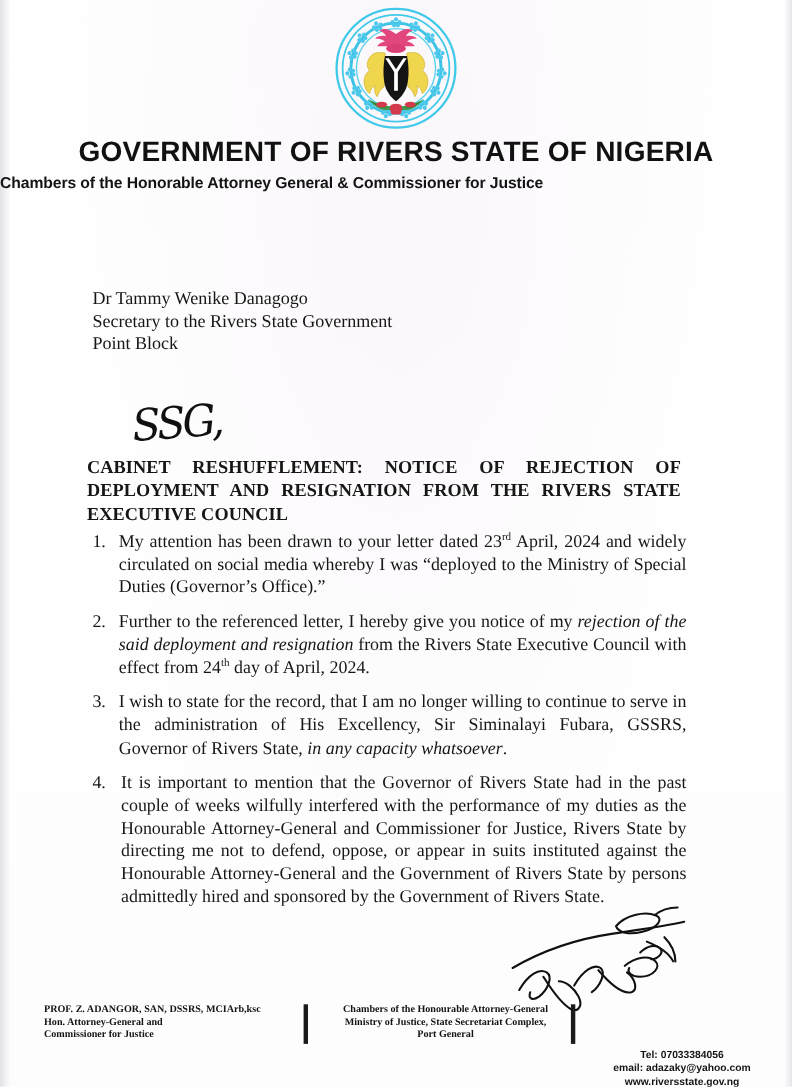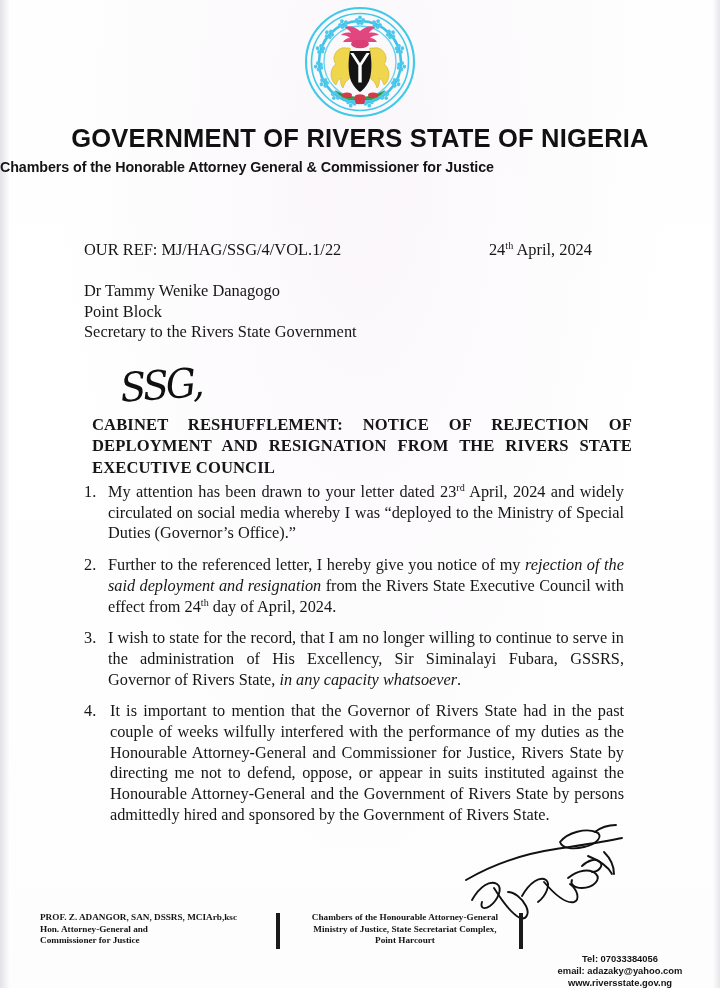--- a/index.html
+++ b/index.html
@@ -110,21 +110,21 @@
     font-size: 40px;
     font-weight: 500;
     color: #101010;
     transform: rotate(-4deg) scaleX(0.95);
     letter-spacing: -3px;
     white-space: nowrap;
   }
 
   .subject {
     position: absolute;
-    left: 92px;
+    left: 79px;
     width: 540px;
     top: 414px;
     font-weight: bold;
     font-size: 16.6px;
     line-height: 21.4px;
     text-align: justify;
     text-align-last: left;
     letter-spacing: 0.1px;
   }
 
@@ -268,28 +268,24 @@
       </g>
       <path d="M52 92 l12 0 l-2 6 l-8 0 z" fill="#d33a4c"></path>
     </g>
   </svg>
 </div>
 
 <div class="gov-title">GOVERNMENT OF RIVERS STATE OF NIGERIA</div>
 <div class="chambers-title">Chambers of the Honorable Attorney General &amp; Commissioner for Justice</div>
 
 <div class="body-block">
-  <div class="refline">
-    <span class="ref-left">OUR REF: MJ/HAG/SSG/4/VOL.1/22</span>
-    <span class="ref-date"><span>24</span><sup>th</sup><span> April, 2024</span></span>
-  </div>
   <div class="addressee">
     <div>Dr Tammy Wenike Danagogo</div>
+    <div>Secretary to the Rivers State Government</div>
     <div>Point Block</div>
-    <div>Secretary to the Rivers State Government</div>
   </div>
 </div>
 
 <div class="ssg-mark">SSG,</div>
 
 <div class="subject">CABINET RESHUFFLEMENT: NOTICE OF REJECTION OF DEPLOYMENT AND RESIGNATION FROM THE RIVERS STATE EXECUTIVE COUNCIL</div>
 
 <div class="clauses">
     <div class="clause">
       <div class="clause-num">1.</div>
@@ -326,21 +322,21 @@
 <div class="footer">
   <div class="foot-col-left">
     <div>PROF. Z. ADANGOR, SAN, DSSRS, MCIArb,ksc</div>
     <div>Hon. Attorney-General and</div>
     <div>Commissioner for Justice</div>
   </div>
   <div class="foot-sep"></div>
   <div class="foot-col-mid">
     <div>Chambers of the Honourable  Attorney-General</div>
     <div>Ministry of Justice, State Secretariat Complex,</div>
-    <div>Point Harcourt</div>
+    <div>Port General</div>
   </div>
   <div class="foot-sep"></div>
   <div class="foot-col-right">
     <div>Tel: 07033384056</div>
     <div>email: adazaky@yahoo.com</div>
     <div>www.riversstate.gov.ng</div>
   </div>
 </div>
 
 </body></html>

